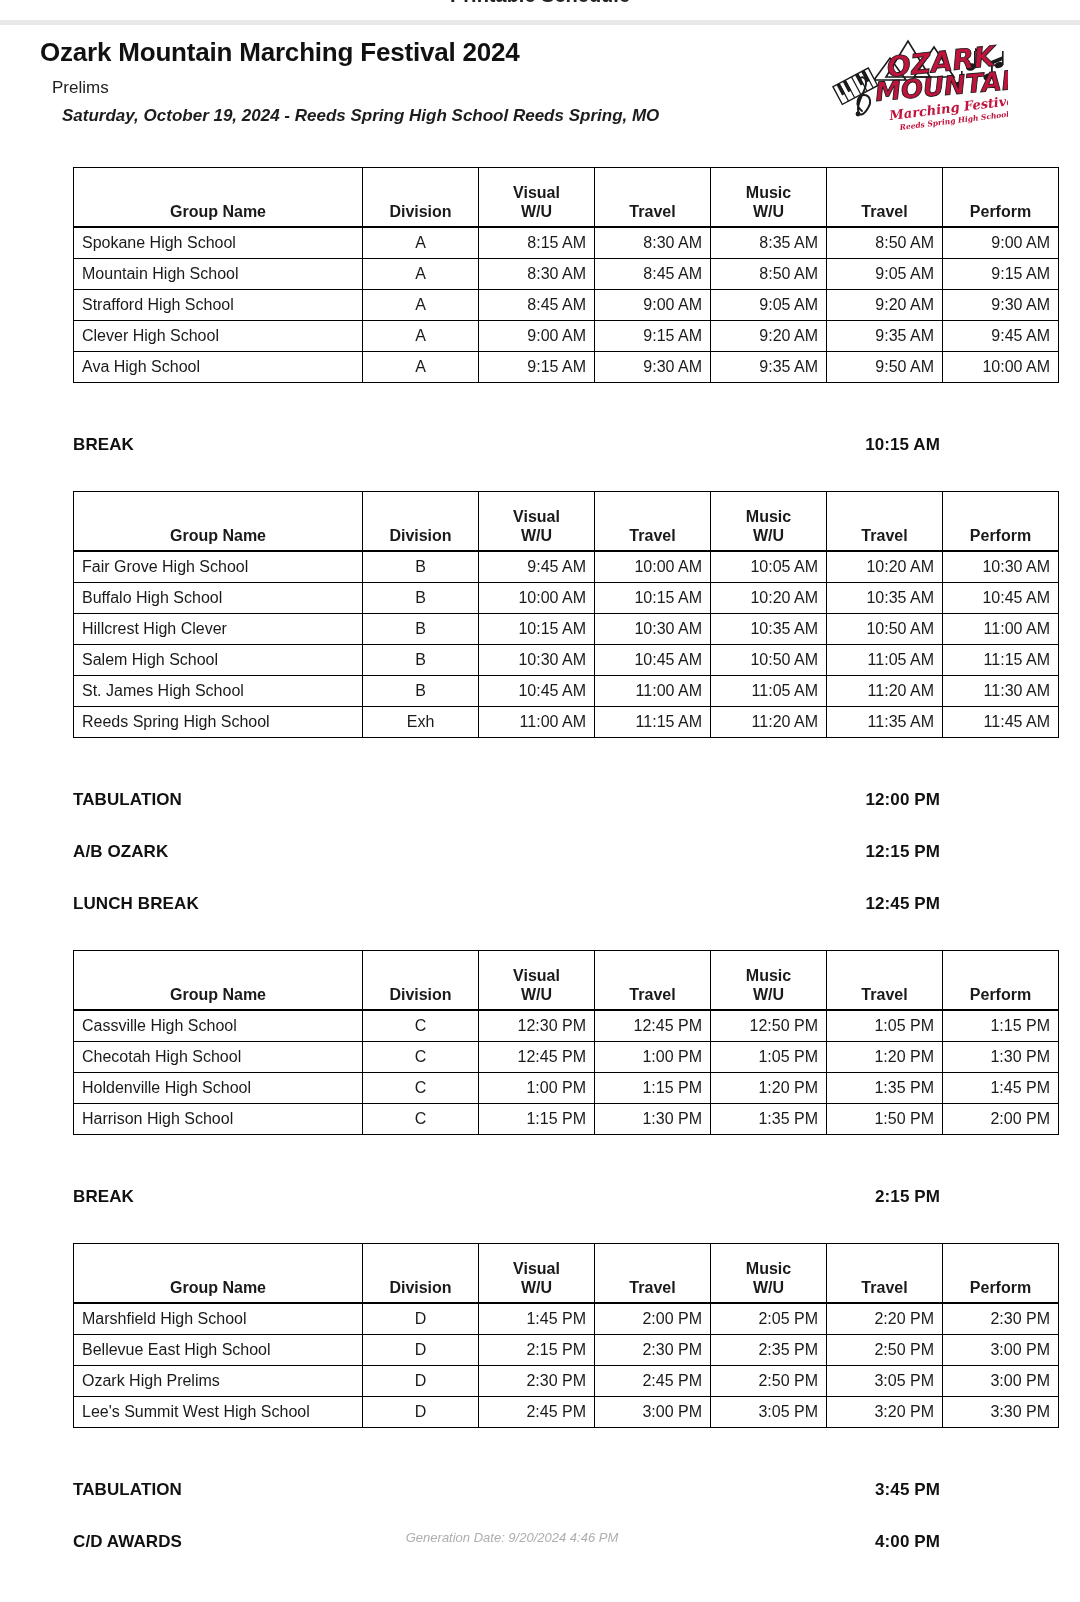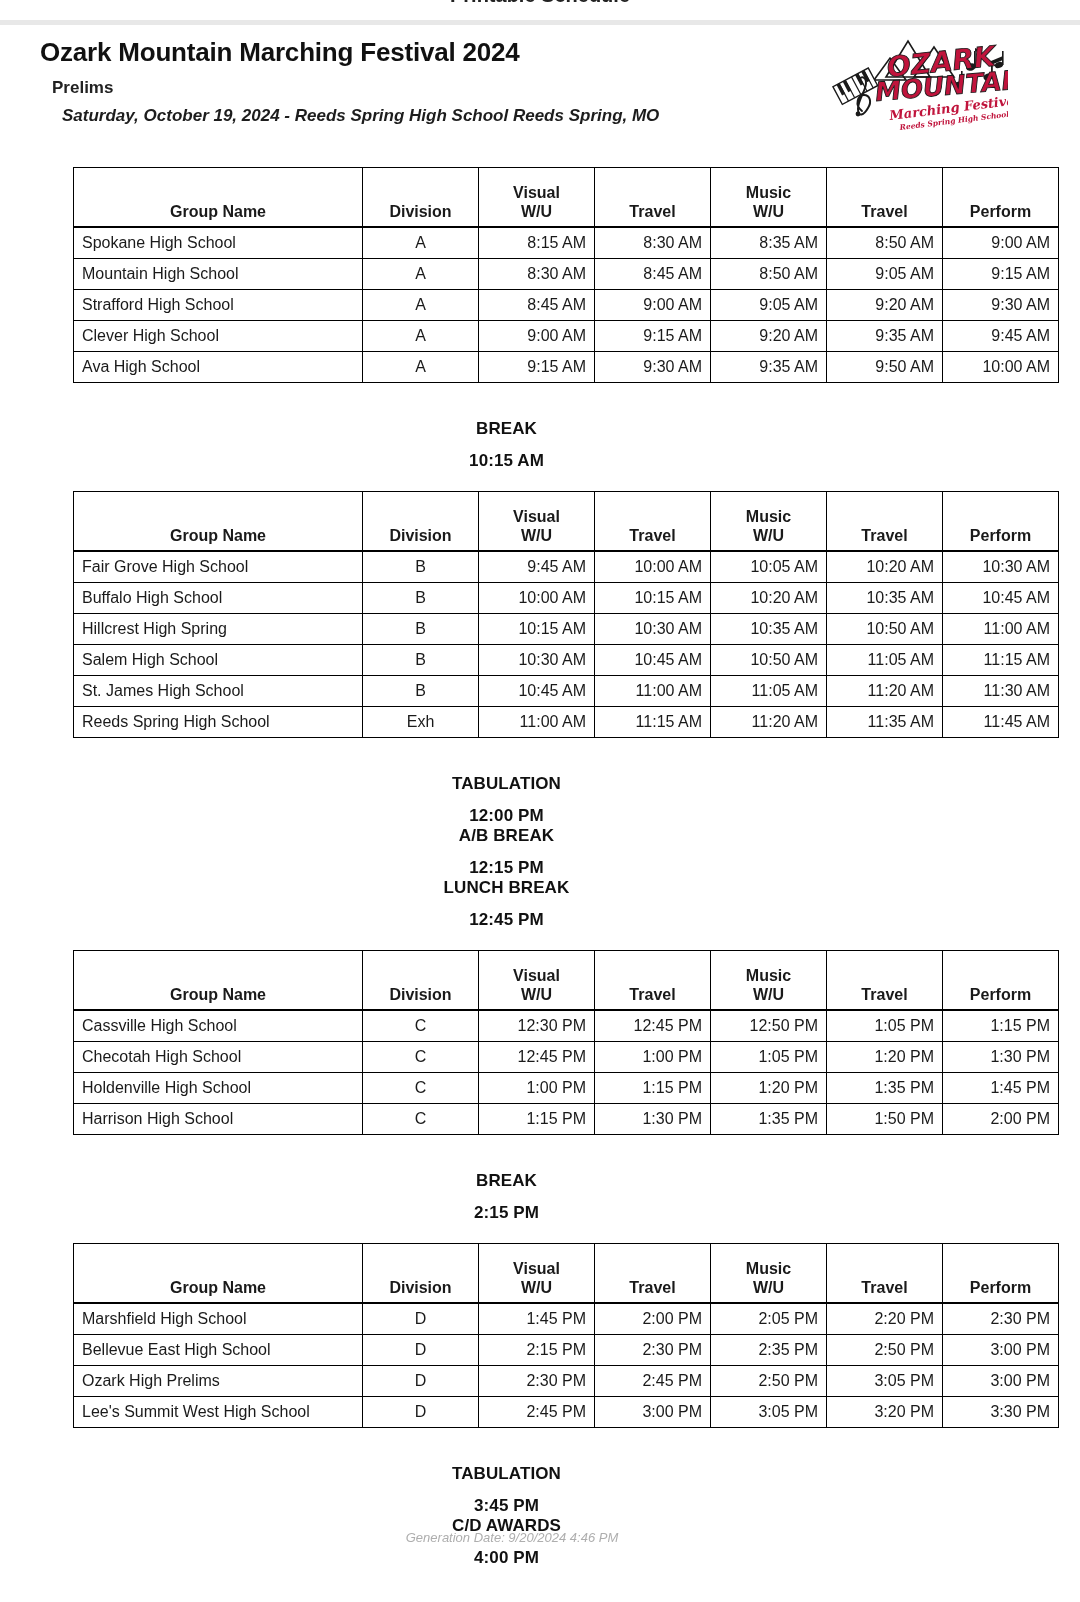--- a/index.html
+++ b/index.html
@@ -55,21 +55,21 @@
   }
   .doc-title {
     font-size: 26px;
     font-weight: 700;
     letter-spacing: -0.2px;
     margin: 0 0 10px 0;
     color: #111;
   }
   .doc-sub {
     font-size: 17px;
-    font-weight: 700;
+    font-weight: 400;
     margin: 0 0 8px 12px;
     color: #222;
   }
   .doc-date {
     font-size: 17px;
     font-style: italic;
     font-weight: 700;
     margin: 0 0 0 22px;
     color: #1d1d1d;
   }
@@ -124,21 +124,20 @@
     display: flex;
     justify-content: space-between;
     align-items: center;
     margin: 0 73px 0 73px;
     width: 867px;
     box-sizing: border-box;
     font-size: 17px;
     font-weight: 700;
     color: #111;
     height: 52px;
-    flex-direction: column;
   }
   .event-label { letter-spacing: 0.1px; }
   .event-time  { letter-spacing: 0.1px; }
 
   .gap-after-table { height: 36px; }
   .gap-before-table { height: 20px; }
 
   
   .footer {
     position: absolute;
@@ -316,21 +315,21 @@
             <tr>
               <td class="c-group">Buffalo High School</td>
               <td class="c-div">B</td>
               <td class="c-time">10:00 AM</td>
               <td class="c-time">10:15 AM</td>
               <td class="c-time">10:20 AM</td>
               <td class="c-time">10:35 AM</td>
               <td class="c-time">10:45 AM</td>
             </tr>
             <tr>
-              <td class="c-group">Hillcrest High Spring</td>
+              <td class="c-group">Hillcrest High Clever</td>
               <td class="c-div">B</td>
               <td class="c-time">10:15 AM</td>
               <td class="c-time">10:30 AM</td>
               <td class="c-time">10:35 AM</td>
               <td class="c-time">10:50 AM</td>
               <td class="c-time">11:00 AM</td>
             </tr>
             <tr>
               <td class="c-group">Salem High School</td>
               <td class="c-div">B</td>
@@ -360,21 +359,21 @@
             </tr>
           </tbody>
         </table>
       </div>
       <div class="gap-after-table"></div>
       <div class="event-row">
         <span class="event-label">TABULATION</span>
         <span class="event-time">12:00 PM</span>
       </div>
       <div class="event-row">
-        <span class="event-label">A/B BREAK</span>
+        <span class="event-label">A/B OZARK</span>
         <span class="event-time">12:15 PM</span>
       </div>
       <div class="event-row">
         <span class="event-label">LUNCH BREAK</span>
         <span class="event-time">12:45 PM</span>
       </div>
       <div class="gap-before-table"></div>
       <div class="tbl-wrap">
         <table class="sched-table">
           <thead>

